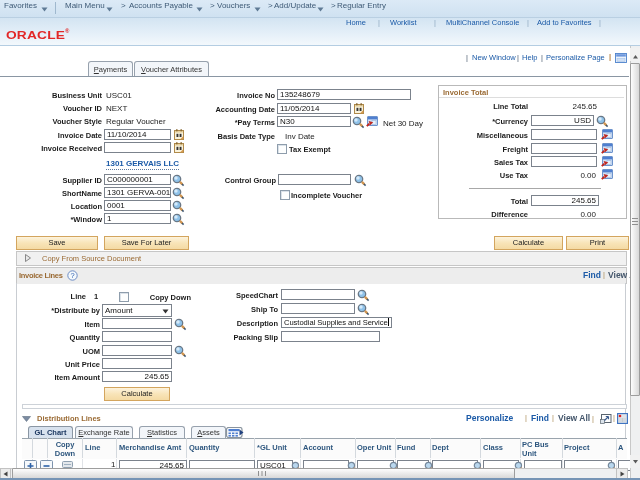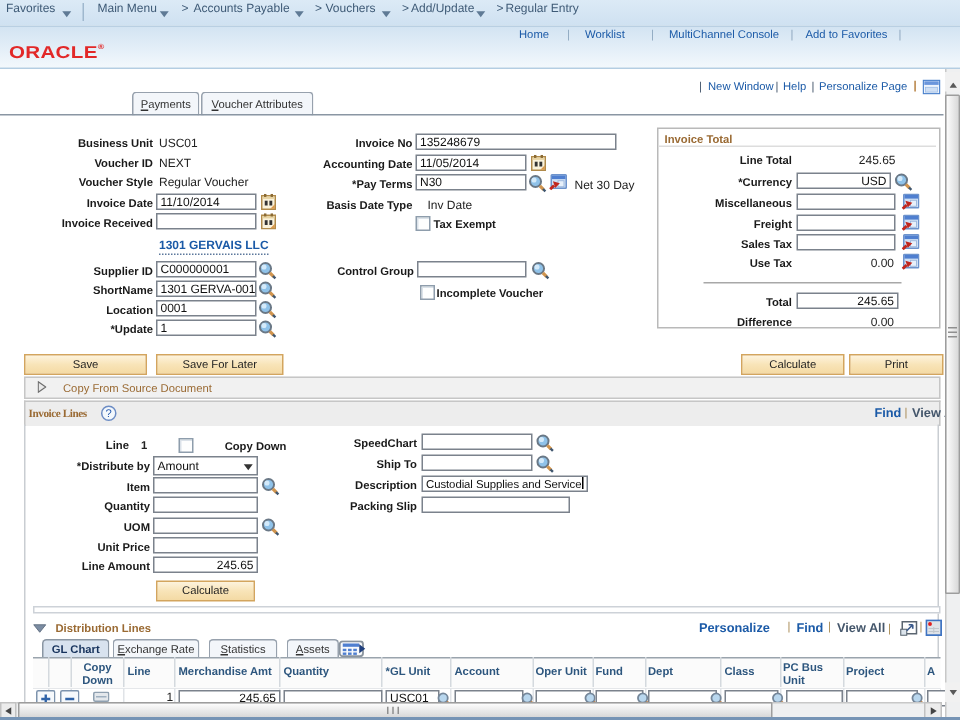--- a/index.html
+++ b/index.html
@@ -120,21 +120,21 @@
       <path d="M10 10 L11.6 11.6" stroke="#3f566e" stroke-width="1.6"></path>
     </svg>
 <div class="lbl" style="left:21px;top:202px;width:81px;">Location</div>
 <div class="inp" style="left:104px;top:200px;width:61px;height:9px;line-height:9px;">0001</div>
 <svg class="ab" style="left:172px;top:200px;" width="13" height="13">
       <circle cx="5" cy="5" r="3.7" fill="#8fc2e9" stroke="#6a7886" stroke-width="1.3"></circle>
       <circle cx="4" cy="4" r="1.7" fill="#d4eafa"></circle>
       <path d="M7.9 7.9 L10.4 10.4" stroke="#d0944e" stroke-width="2.2"></path>
       <path d="M10 10 L11.6 11.6" stroke="#3f566e" stroke-width="1.6"></path>
     </svg>
-<div class="lbl" style="left:21px;top:215px;width:81px;">*Update</div>
+<div class="lbl" style="left:21px;top:215px;width:81px;">*Window</div>
 <div class="inp" style="left:104px;top:213px;width:61px;height:9px;line-height:9px;">1</div>
 <svg class="ab" style="left:172px;top:213px;" width="13" height="13">
       <circle cx="5" cy="5" r="3.7" fill="#8fc2e9" stroke="#6a7886" stroke-width="1.3"></circle>
       <circle cx="4" cy="4" r="1.7" fill="#d4eafa"></circle>
       <path d="M7.9 7.9 L10.4 10.4" stroke="#d0944e" stroke-width="2.2"></path>
       <path d="M10 10 L11.6 11.6" stroke="#3f566e" stroke-width="1.6"></path>
     </svg>
 <div class="lbl" style="left:195px;top:91px;width:80px;">Invoice No</div>
 <div class="inp" style="left:277px;top:89px;width:128px;height:9px;line-height:9px;">135248679</div>
 <div class="lbl" style="left:195px;top:105px;width:80px;">Accounting Date</div>
@@ -235,21 +235,21 @@
 <div class="btn" style="left:16px;top:236px;width:80px;height:12px;">Save</div>
 <div class="btn" style="left:104px;top:236px;width:83px;height:12px;">Save For Later</div>
 <div class="btn" style="left:494px;top:236px;width:67px;height:12px;">Calculate</div>
 <div class="btn" style="left:566px;top:236px;width:61px;height:12px;">Print</div>
 <div class="ab" style="left:16px;top:251px;width:609px;height:13px;background:#f1f1f1;border:1px solid #c6c6c6;"></div>
 <svg class="ab" style="left:25px;top:254px;" width="6" height="8">
       <path d="M0.5 0.5 L5.5 4 L0.5 7.5 Z" fill="#e9e9e9" stroke="#6f6f6f" stroke-width="0.8"></path>
     </svg>
 <div class="sect" style="left:42px;top:254px;font-weight:normal;">Copy From Source Document</div>
 <div class="ab" style="left:16px;top:267px;width:609px;height:16px;background:#ededed;border:1px solid #c6c6c6;border-bottom:none;"></div>
-<div class="sect" style="left:19px;top:271px;letter-spacing:-0.3px;font-family:Liberation Serif, serif;">Invoice Lines</div>
+<div class="sect" style="left:19px;top:271px;letter-spacing:-0.3px;">Invoice Lines</div>
 <svg class="ab" style="left:67px;top:270px;" width="11" height="11">
       <circle cx="5.5" cy="5.5" r="4.7" fill="#f3f8fc" stroke="#6c8cc4" stroke-width="1"></circle>
       <text x="5.5" y="8.2" font-size="7.5" text-anchor="middle" fill="#2a5db0" font-family="Liberation Sans">?</text>
     </svg>
 <div class="lnk" style="left:583px;top:270px;font-size:8.5px;font-weight:bold;">Find</div>
 <div class="sep" style="left:603px;top:270px;">|</div>
 <div class="lnk" style="left:608px;top:270px;font-size:8.5px;font-weight:bold;color:#44566b;">View All</div>
 <div class="vline" style="left:16px;top:283px;height:197px;"></div>
 <div class="vline" style="left:625px;top:283px;height:185px;"></div>
 <div class="lbl" style="left:30px;top:292px;width:56px;">Line</div>
@@ -273,21 +273,21 @@
 <div class="lbl" style="left:20px;top:347px;width:80px;">UOM</div>
 <div class="inp" style="left:102px;top:345px;width:64px;height:9px;line-height:9px;"></div>
 <svg class="ab" style="left:174px;top:345px;" width="13" height="13">
       <circle cx="5" cy="5" r="3.7" fill="#8fc2e9" stroke="#6a7886" stroke-width="1.3"></circle>
       <circle cx="4" cy="4" r="1.7" fill="#d4eafa"></circle>
       <path d="M7.9 7.9 L10.4 10.4" stroke="#d0944e" stroke-width="2.2"></path>
       <path d="M10 10 L11.6 11.6" stroke="#3f566e" stroke-width="1.6"></path>
     </svg>
 <div class="lbl" style="left:20px;top:360px;width:80px;">Unit Price</div>
 <div class="inp" style="left:102px;top:358px;width:64px;height:9px;line-height:9px;"></div>
-<div class="lbl" style="left:20px;top:373px;width:80px;">Line Amount</div>
+<div class="lbl" style="left:20px;top:373px;width:80px;">Item Amount</div>
 <div class="inp" style="left:102px;top:371px;width:64px;height:9px;line-height:9px;text-align:right;">245.65</div>
 <div class="btn" style="left:104px;top:387px;width:64px;height:12px;">Calculate</div>
 <div class="lbl" style="left:198px;top:291px;width:80px;">SpeedChart</div>
 <div class="inp" style="left:281px;top:289px;width:68px;height:9px;line-height:9px;"></div>
 <svg class="ab" style="left:357px;top:289px;" width="13" height="13">
       <circle cx="5" cy="5" r="3.7" fill="#8fc2e9" stroke="#6a7886" stroke-width="1.3"></circle>
       <circle cx="4" cy="4" r="1.7" fill="#d4eafa"></circle>
       <path d="M7.9 7.9 L10.4 10.4" stroke="#d0944e" stroke-width="2.2"></path>
       <path d="M10 10 L11.6 11.6" stroke="#3f566e" stroke-width="1.6"></path>
     </svg>

